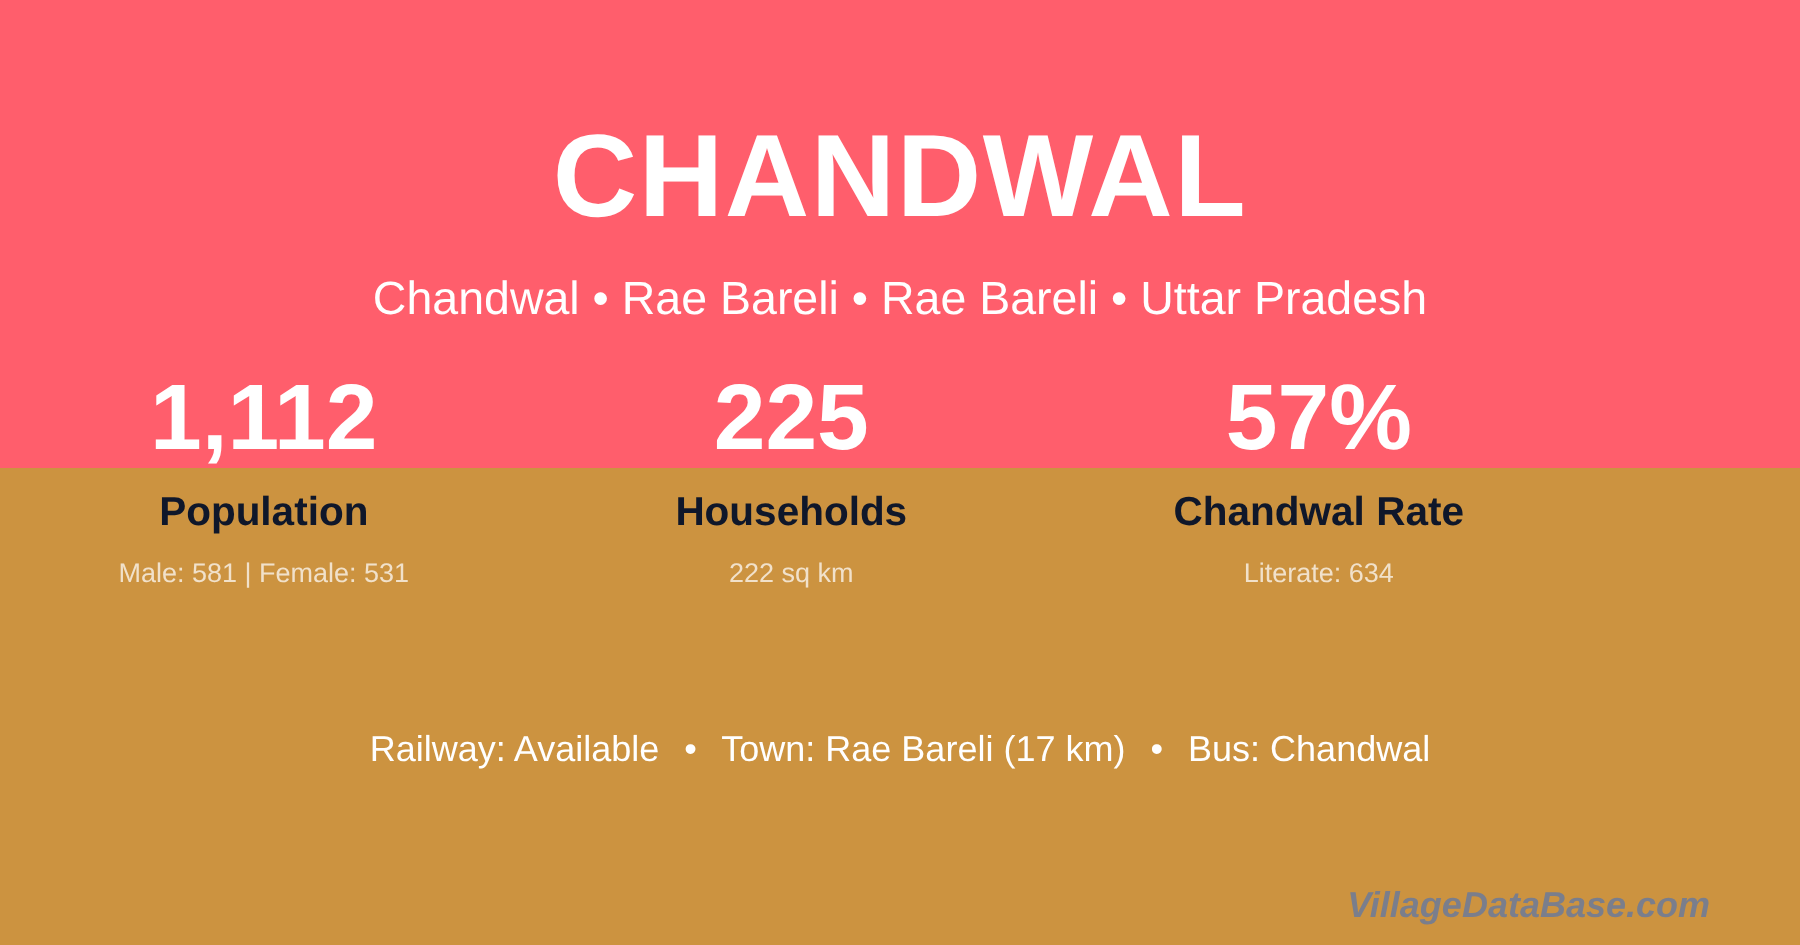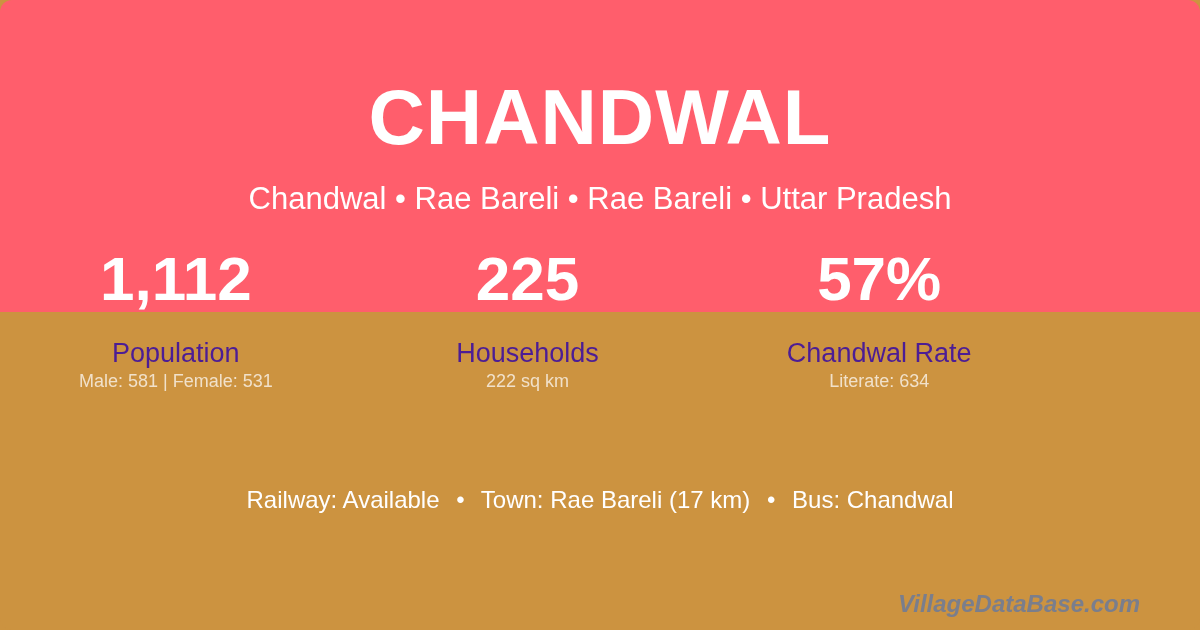--- a/index.html
+++ b/index.html
@@ -13,21 +13,20 @@
     overflow: hidden;
     font-family: "Liberation Sans", sans-serif;
     background: #CC9340;
   }
 
   .card {
     position: relative;
     width: 1200px;
     height: 630px;
     overflow: hidden;
-    border-radius: 12px;
   }
 
   
   .band-top {
     position: absolute;
     left: 0;
     top: 0;
     width: 1200px;
     height: 312px;
     background: #FF5E6C;
@@ -83,29 +82,29 @@
   }
   .stat-value {
     font-size: 62px;
     font-weight: 700;
     line-height: 1.0;
     color: #FFFFFF;
     letter-spacing: 0px;
     white-space: nowrap;
   }
   .stat-label {
-    margin-top: 28px;
+    margin-top: 16px;
     font-size: 27px;
-    font-weight: 400;
+    font-weight: 700;
     line-height: 1.15;
-    color: #4c1d95;
+    color: #0f172a;
     white-space: nowrap;
   }
   .stat-sub {
-    margin-top: 2px;
+    margin-top: 15px;
     font-size: 18px;
     font-weight: 400;
     line-height: 1.15;
     color: rgba(255, 255, 255, 0.72);
     white-space: nowrap;
   }
 
   
   .amenities {
     position: absolute;

